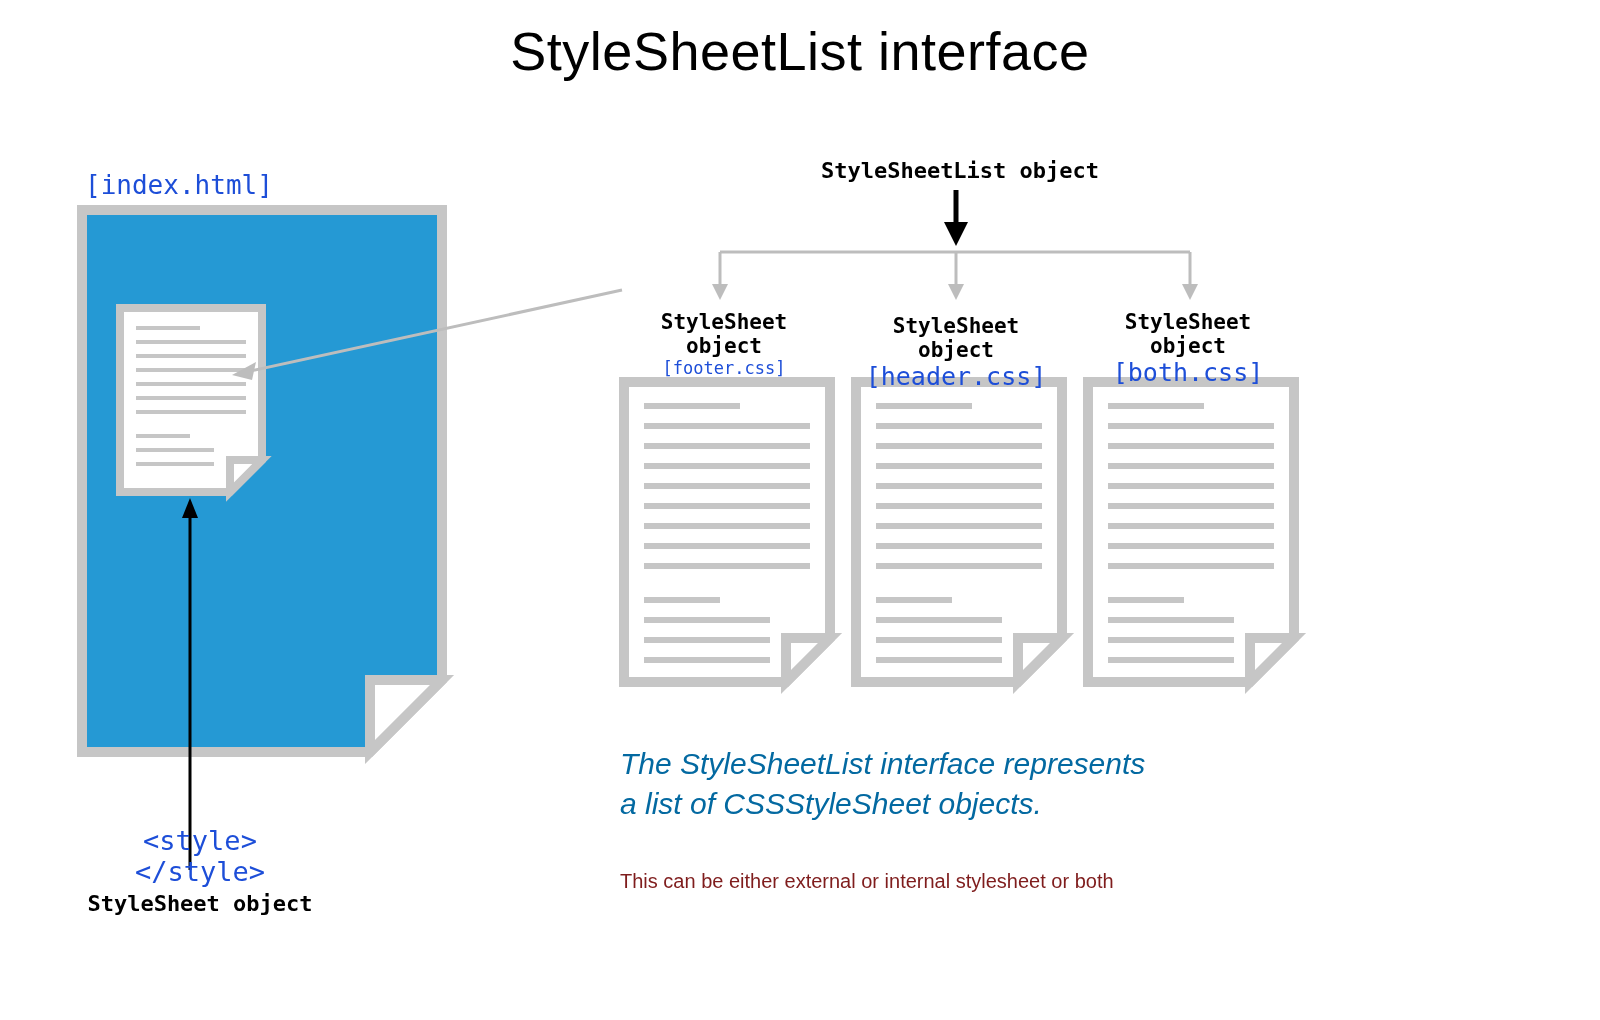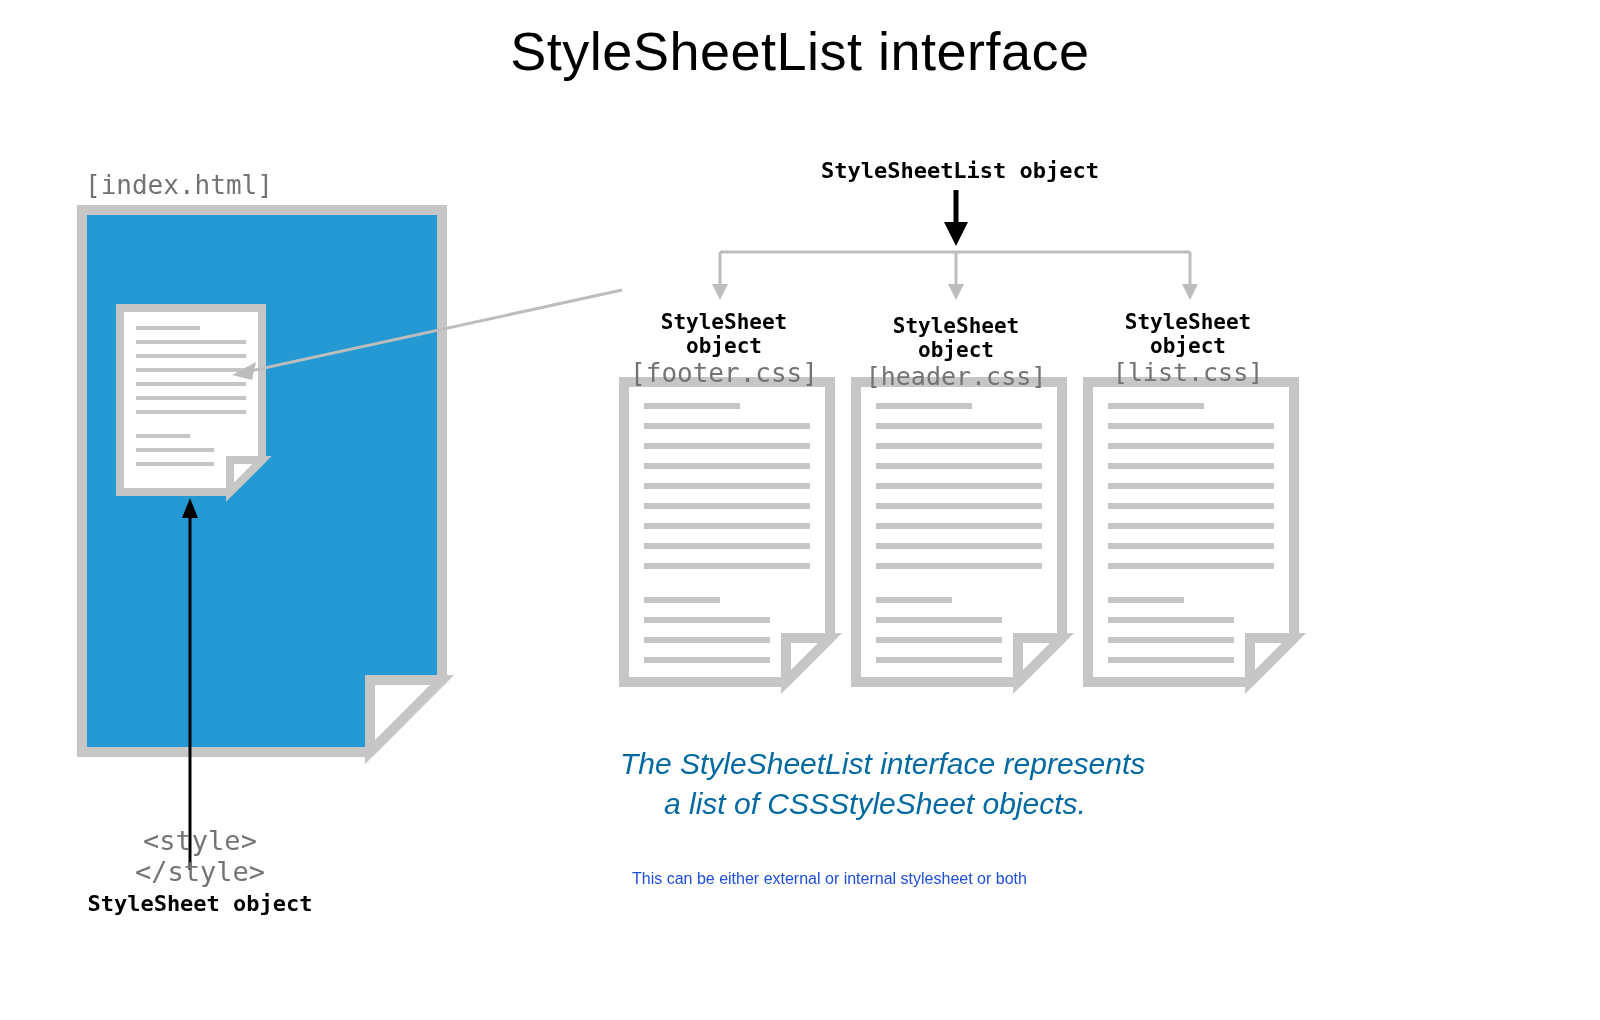--- a/index.html
+++ b/index.html
@@ -20,42 +20,41 @@
     position: absolute;
     top: 20px;
     left: 0;
     width: 100%;
     text-align: center;
     font-size: 54px;
     font-weight: 400;
     letter-spacing: 0.5px;
   }
   .red-label {
-    color: #737373;
+    color: #1d4ed8;
     font-family: "Consolas", "Menlo", monospace;
     font-size: 26px;
   }
   .obj-label {
     font-family: "Consolas", "Menlo", monospace;
     font-size: 22px;
     font-weight: bold;
     color: #000;
   }
   .abs { position: absolute; }
   .filelabel { text-align: center; width: 200px; }
   .caption-italic {
     font-style: italic;
     font-size: 30px;
     line-height: 1.35;
     color: #0369a1;
   }
   .caption-plain {
-    font-size: 16px;
-    color: #1d4ed8;
-    margin-left: 12px;
+    font-size: 20px;
+    color: #7f1d1d;
   }
 </style>
 </head>
 <body>
 
 <div class="canvas">
 
   <div class="title">StyleSheetList interface</div>
 
   <div class="abs red-label" style="left:85px; top:170px;">[index.html]</div>
@@ -164,33 +163,33 @@
       <line x1="644" y1="640" x2="770" y2="640" stroke="#c6c6c6" stroke-width="6"></line>
       <line x1="644" y1="660" x2="770" y2="660" stroke="#c6c6c6" stroke-width="6"></line>
     </g>
 
   </svg>
 
   <div class="abs obj-label" style="left:820px; top:158px; width:280px; text-align:center;">StyleSheetList object</div>
 
   <div class="abs filelabel" style="left:624px; top:310px;">
     <div class="obj-label" style="font-size:21px;">StyleSheet object</div>
-    <div class="red-label" style="font-size:26px;">[footer.css]</div>
+    <div class="red-label" style="font-size:17px;">[footer.css]</div>
   </div>
   <div class="abs filelabel" style="left:856px; top:314px;">
     <div class="obj-label" style="font-size:21px;">StyleSheet object</div>
     <div class="red-label" style="font-size:25px;text-align:center;">[header.css]</div>
   </div>
   <div class="abs filelabel" style="left:1088px; top:310px;">
     <div class="obj-label" style="font-size:21px;">StyleSheet object</div>
-    <div class="red-label" style="font-size:25px;">[list.css]</div>
+    <div class="red-label" style="font-size:25px;">[both.css]</div>
   </div>
 
   <div class="abs" style="left:80px; top:825px; width:240px; text-align:center;">
     <div class="red-label" style="font-size:27px;">&lt;style&gt;&lt;/style&gt;</div>
     <div class="obj-label" style="font-size:22px; margin-top:4px;">StyleSheet object</div>
   </div>
 
   <div class="abs caption-italic" style="left:620px; top:744px;">The StyleSheetList interface represents</div>
-  <div class="abs caption-italic" style="left:620px; top:784px;margin-left:44px;">a list of CSSStyleSheet objects.</div>
+  <div class="abs caption-italic" style="left:620px; top:784px;">a list of CSSStyleSheet objects.</div>
   <div class="abs caption-plain" style="left:620px; top:870px;">This can be either external or internal stylesheet or both</div>
 
 </div>
 
 </body></html>

